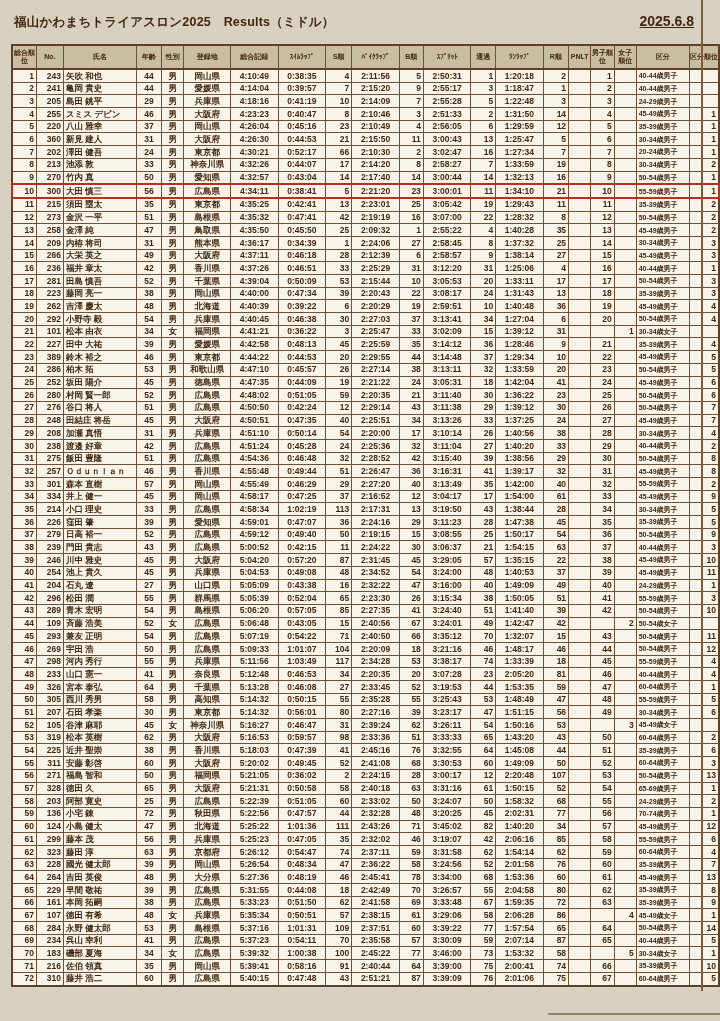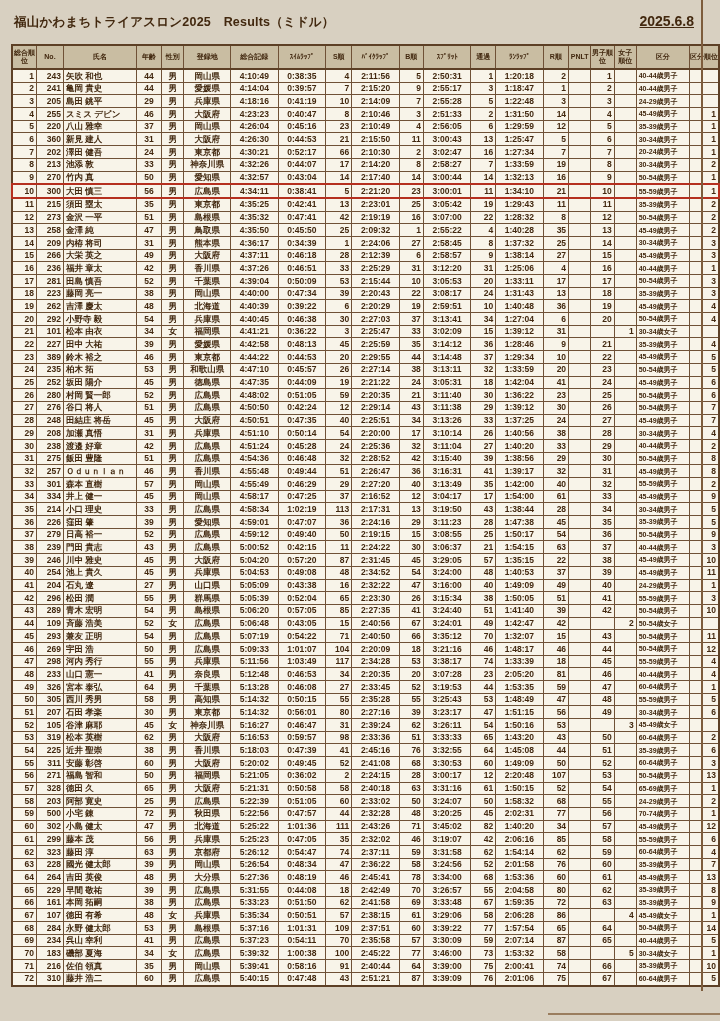--- a/index.html
+++ b/index.html
@@ -578,21 +578,21 @@
           <td class="c13">1:29:34</td>
           <td class="c14">10</td>
           <td class="c15"></td>
           <td class="c16">22</td>
           <td class="c17"></td>
           <td class="c18">45-49歳男子</td>
           <td class="c19">5</td>
         </tr>
         <tr>
           <td class="c0">24</td>
-          <td class="c1">235</td>
+          <td class="c1">286</td>
           <td class="c2">柏木 拓</td>
           <td class="c3">53</td>
           <td class="c4">男</td>
           <td class="c5">和歌山県</td>
           <td class="c6">4:47:10</td>
           <td class="c7">0:45:57</td>
           <td class="c8">26</td>
           <td class="c9">2:27:14</td>
           <td class="c10">38</td>
           <td class="c11">3:13:11</td>
@@ -1348,21 +1348,21 @@
           <td class="c13">1:58:32</td>
           <td class="c14">68</td>
           <td class="c15"></td>
           <td class="c16">55</td>
           <td class="c17"></td>
           <td class="c18">24-29歳男子</td>
           <td class="c19">2</td>
         </tr>
         <tr>
           <td class="c0">59</td>
-          <td class="c1">500</td>
+          <td class="c1">136</td>
           <td class="c2">小宅 錬</td>
           <td class="c3">72</td>
           <td class="c4">男</td>
           <td class="c5">秋田県</td>
           <td class="c6">5:22:56</td>
           <td class="c7">0:47:57</td>
           <td class="c8">44</td>
           <td class="c9">2:32:28</td>
           <td class="c10">48</td>
           <td class="c11">3:20:25</td>
@@ -1370,21 +1370,21 @@
           <td class="c13">2:02:31</td>
           <td class="c14">77</td>
           <td class="c15"></td>
           <td class="c16">56</td>
           <td class="c17"></td>
           <td class="c18">70-74歳男子</td>
           <td class="c19">1</td>
         </tr>
         <tr>
           <td class="c0">60</td>
-          <td class="c1">302</td>
+          <td class="c1">124</td>
           <td class="c2">小島 健太</td>
           <td class="c3">47</td>
           <td class="c4">男</td>
           <td class="c5">北海道</td>
           <td class="c6">5:25:22</td>
           <td class="c7">1:01:36</td>
           <td class="c8">111</td>
           <td class="c9">2:43:26</td>
           <td class="c10">71</td>
           <td class="c11">3:45:02</td>

